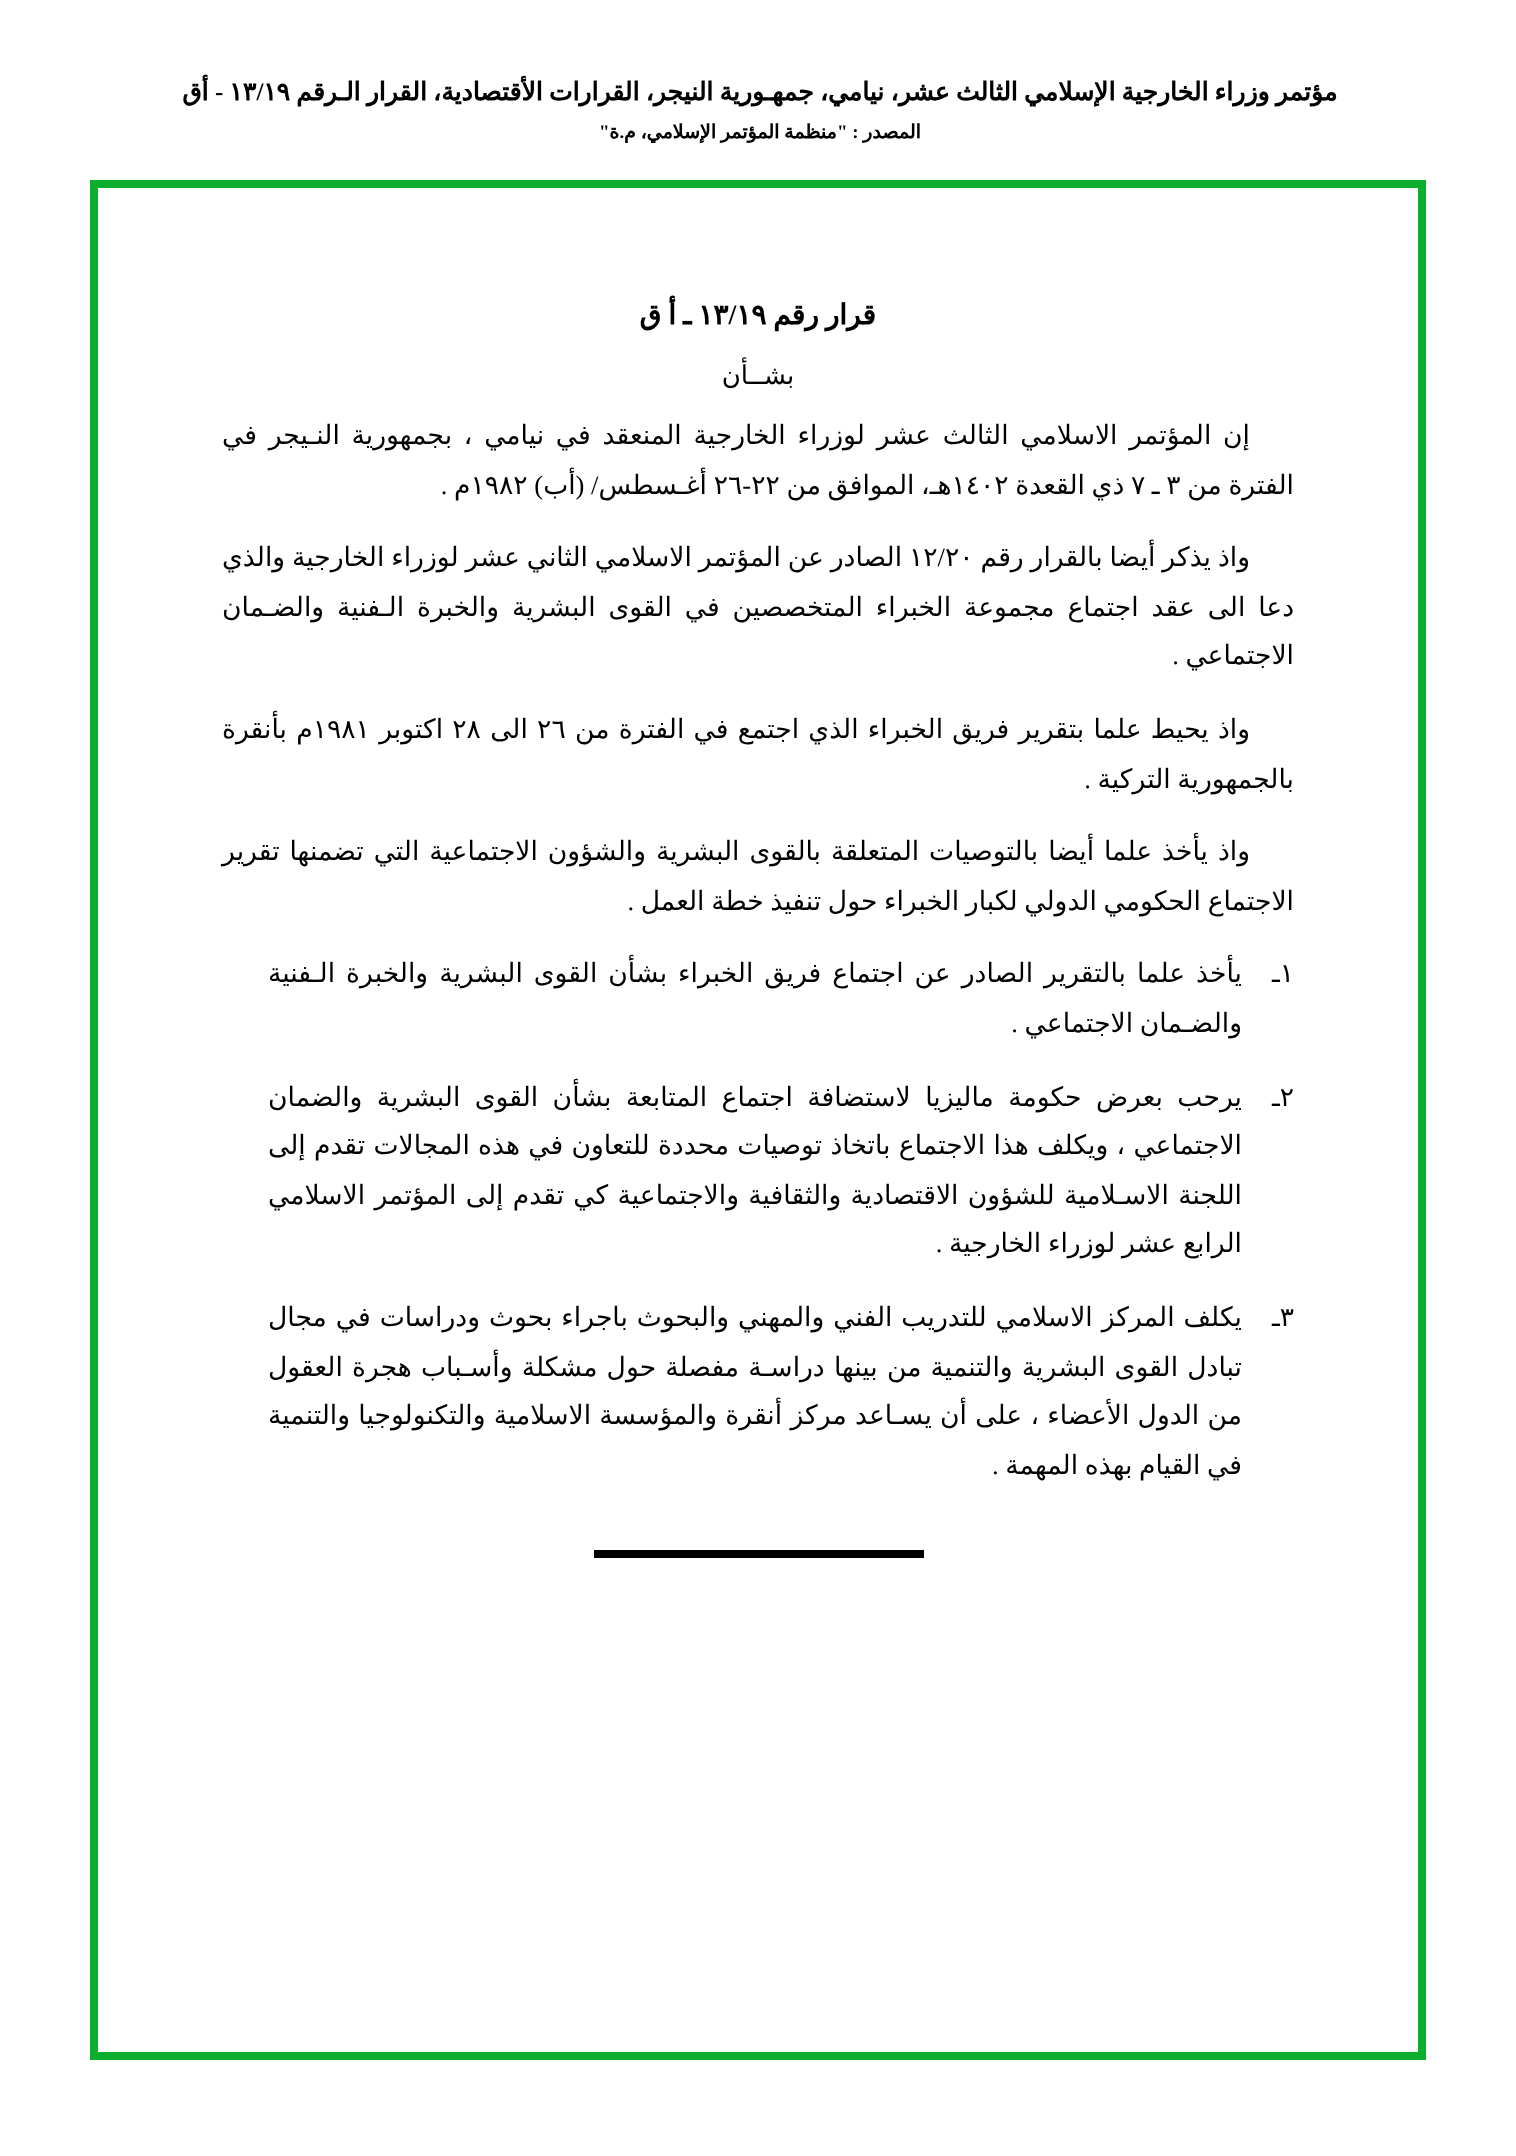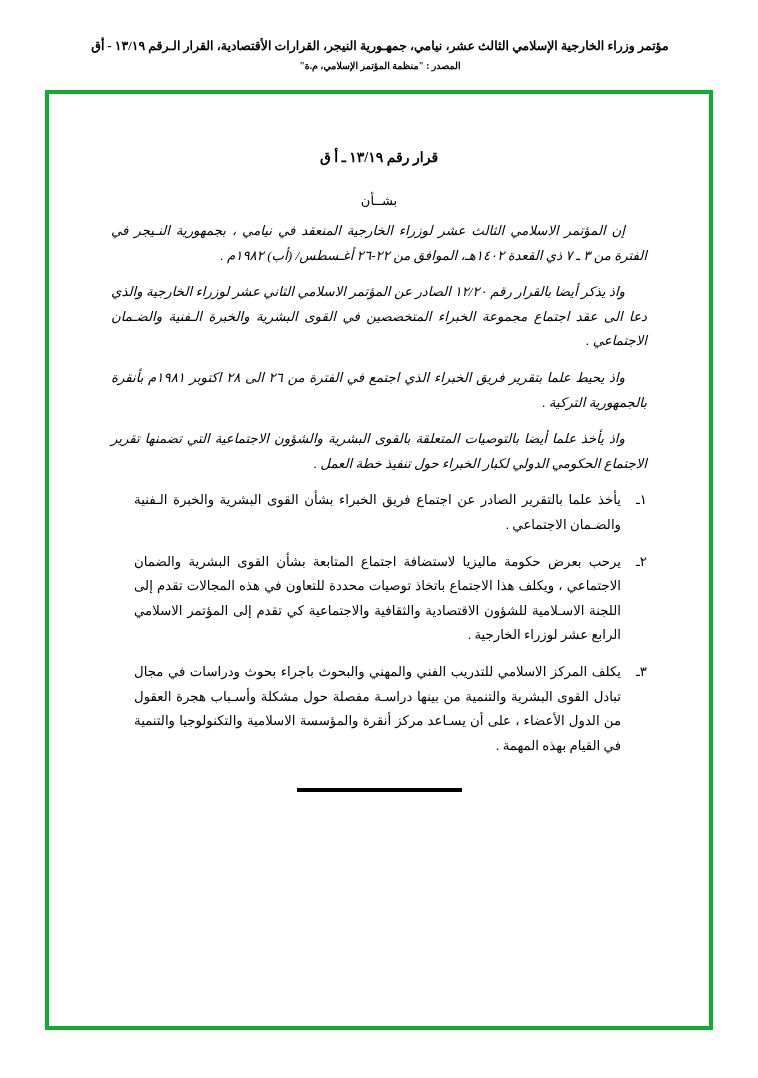--- a/index.html
+++ b/index.html
@@ -57,21 +57,21 @@
     top: 0; right: 0; bottom: 0; left: 0;
     padding: 55px 62px 20px 62px;
     box-sizing: border-box;
   }
   
   .res-number {
     text-align: center;
     font-size: 14px;
     font-weight: bold;
     letter-spacing: 1px;
-    margin-bottom: 27px;
+    margin-bottom: 13px;
   }
   .res-about {
     text-align: center;
     font-size: 13px;
     font-weight: normal;
     letter-spacing: 2px;
     margin-bottom: 10px;
   }
   .res-title {
     text-align: center;
@@ -84,21 +84,20 @@
   p.para {
     font-size: 13.3px;
     line-height: 1.85;
     text-align: justify;
     text-justify: inter-word;
     margin: 0 0 12px 0;
     padding: 0;
   }
   p.para.indent {
     text-indent: 22px;
-    font-style: italic;
   }
   
   .item {
     display: flex;
     flex-direction: row;
     margin: 0 0 12px 0;
     font-size: 13.3px;
     line-height: 1.85;
   }
   .item-num {

